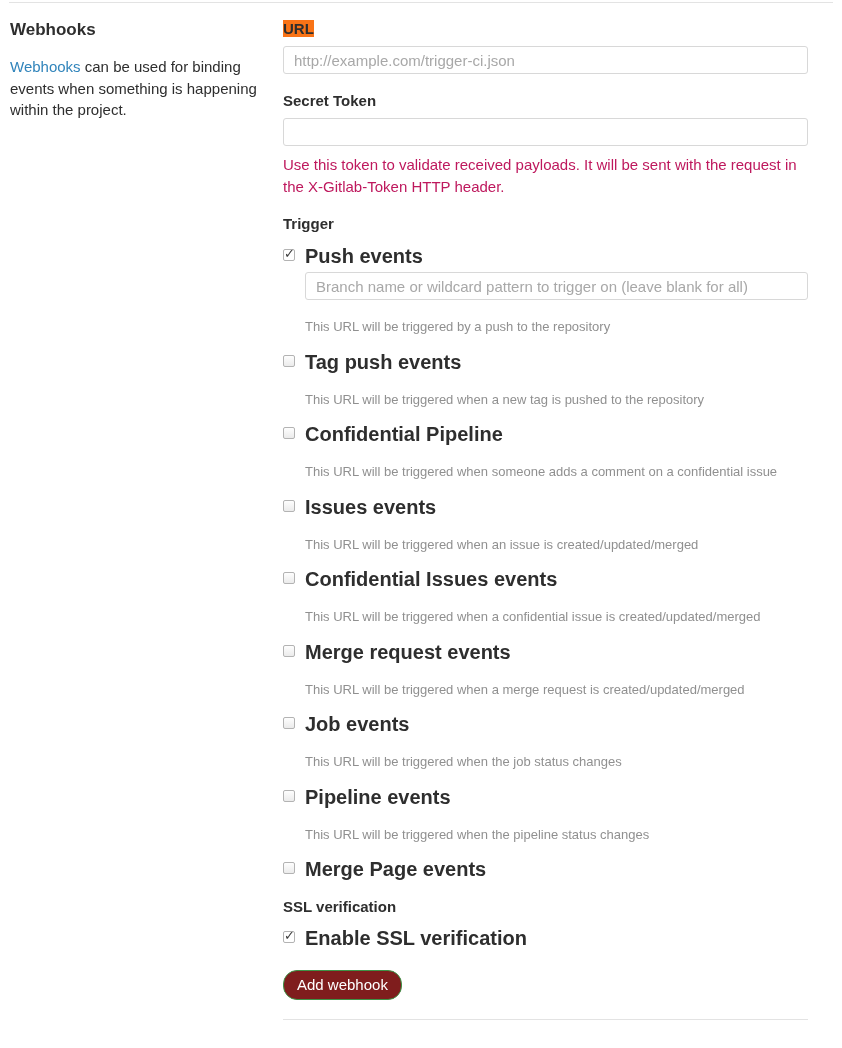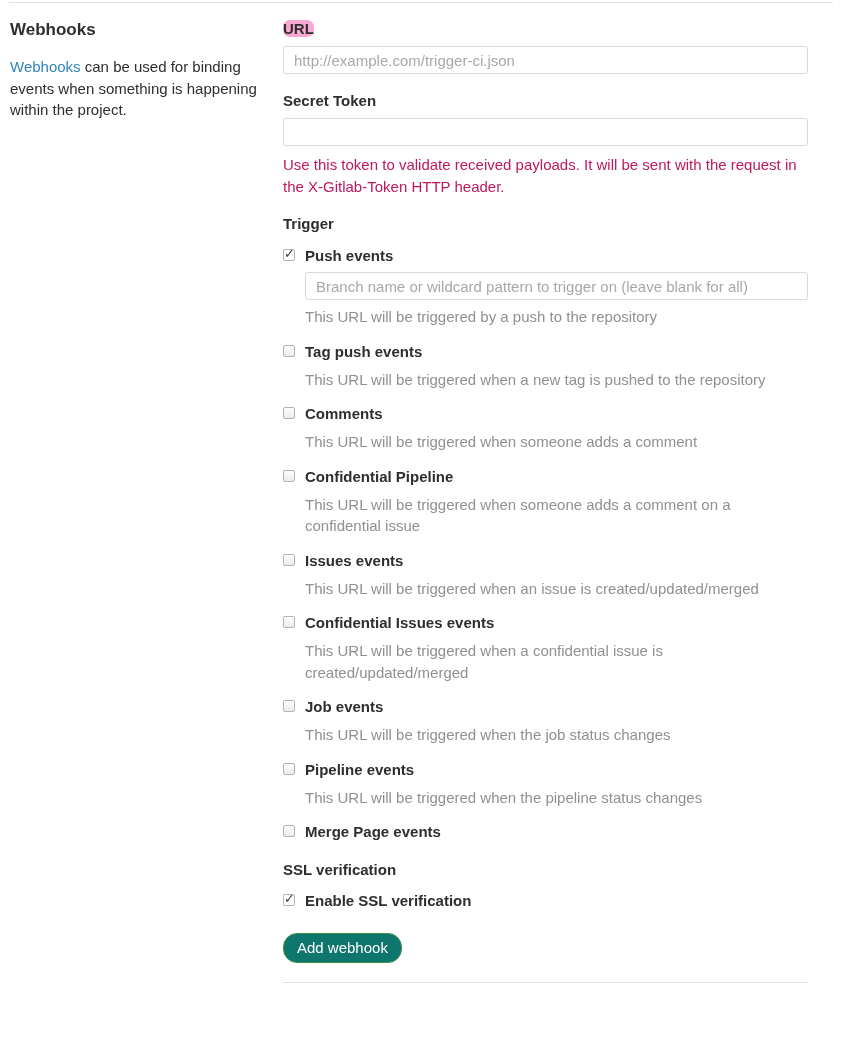--- a/index.html
+++ b/index.html
@@ -46,21 +46,21 @@
     flex: 0 0 auto;
   }
   .form-group { margin-bottom: 18px; }
   .field-label {
     display: inline-block;
     font-weight: bold;
     font-size: 15px;
     color: #2e2e2e;
     margin-bottom: 9px;
   }
-  .selected-text { background: #f9a8d4; border-radius: 7px; }
+  .selected-text { background: #f97316; }
   input.text-input {
     display: block;
     width: 100%;
     height: 28px;
     padding: 4px 10px;
     border: 1px solid #d8d8d8;
     border-radius: 3px;
     font-family: "Liberation Sans", "DejaVu Sans", sans-serif;
     font-size: 15px;
     color: #a21caf;
@@ -96,38 +96,38 @@
     content: "\2713";
     position: absolute;
     top: -4px;
     left: 0px;
     font-size: 13px;
     font-weight: bold;
     color: #3d3d3d;
   }
   .ti-label {
     font-weight: bold;
-    font-size: 15px;
+    font-size: 20px;
     line-height: 22px;
     color: #2e2e2e;
     cursor: pointer;
   }
   .ti-help {
     color: #909090;
-    font-size: 15px;
+    font-size: 13px;
     line-height: 21.5px;
-    margin-top: 6px;
+    margin-top: 16px;
   }
   .trigger-item input.text-input { margin: 5px 0 2px 0; }
   .ssl-group .field-label { margin-bottom: 12px; }
   .ssl-item { margin-bottom: 12px; }
   .btn-add {
     display: inline-block;
     margin-top: 3px;
-    background: #0f766e;
+    background: #7f1d1d;
     border: 1px solid #3e9246;
     border-radius: 14px;
     color: #ffffff;
     font-family: "Liberation Sans", "DejaVu Sans", sans-serif;
     font-size: 15px;
     padding: 5px 13px 6px 13px;
     cursor: pointer;
   }
   .bottom-divider {
     border-top: 1px solid #e3e3e3;
@@ -169,26 +169,20 @@
     <div class="ti-help">This URL will be triggered by a push to the repository</div>
   </div>
 
   <div class="trigger-item">
     <span class="checkbox"></span>
     <span class="ti-label">Tag push events</span>
     
     <div class="ti-help">This URL will be triggered when a new tag is pushed to the repository</div>
   </div>
 
-  <div class="trigger-item">
-    <span class="checkbox"></span>
-    <span class="ti-label">Comments</span>
-    
-    <div class="ti-help">This URL will be triggered when someone adds a comment</div>
-  </div>
 
   <div class="trigger-item">
     <span class="checkbox"></span>
     <span class="ti-label">Confidential Pipeline</span>
     
     <div class="ti-help">This URL will be triggered when someone adds a comment on a confidential issue</div>
   </div>
 
   <div class="trigger-item">
     <span class="checkbox"></span>
@@ -197,20 +191,26 @@
     <div class="ti-help">This URL will be triggered when an issue is created/updated/merged</div>
   </div>
 
   <div class="trigger-item">
     <span class="checkbox"></span>
     <span class="ti-label">Confidential Issues events</span>
     
     <div class="ti-help">This URL will be triggered when a confidential issue is created/updated/merged</div>
   </div>
 
+  <div class="trigger-item">
+    <span class="checkbox"></span>
+    <span class="ti-label">Merge request events</span>
+    
+    <div class="ti-help">This URL will be triggered when a merge request is created/updated/merged</div>
+  </div>
 
   <div class="trigger-item">
     <span class="checkbox"></span>
     <span class="ti-label">Job events</span>
     
     <div class="ti-help">This URL will be triggered when the job status changes</div>
   </div>
 
   <div class="trigger-item">
     <span class="checkbox"></span>

